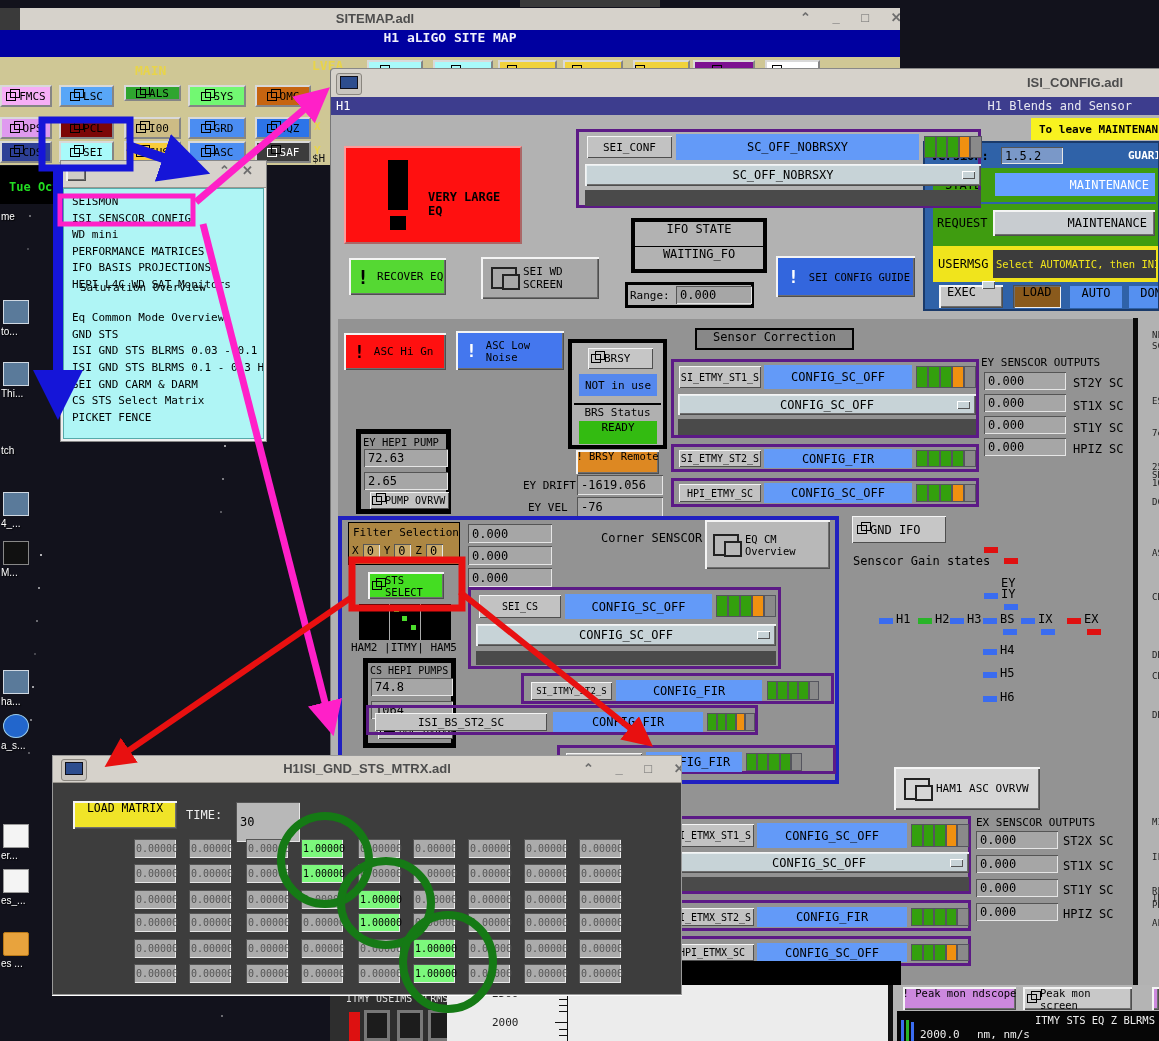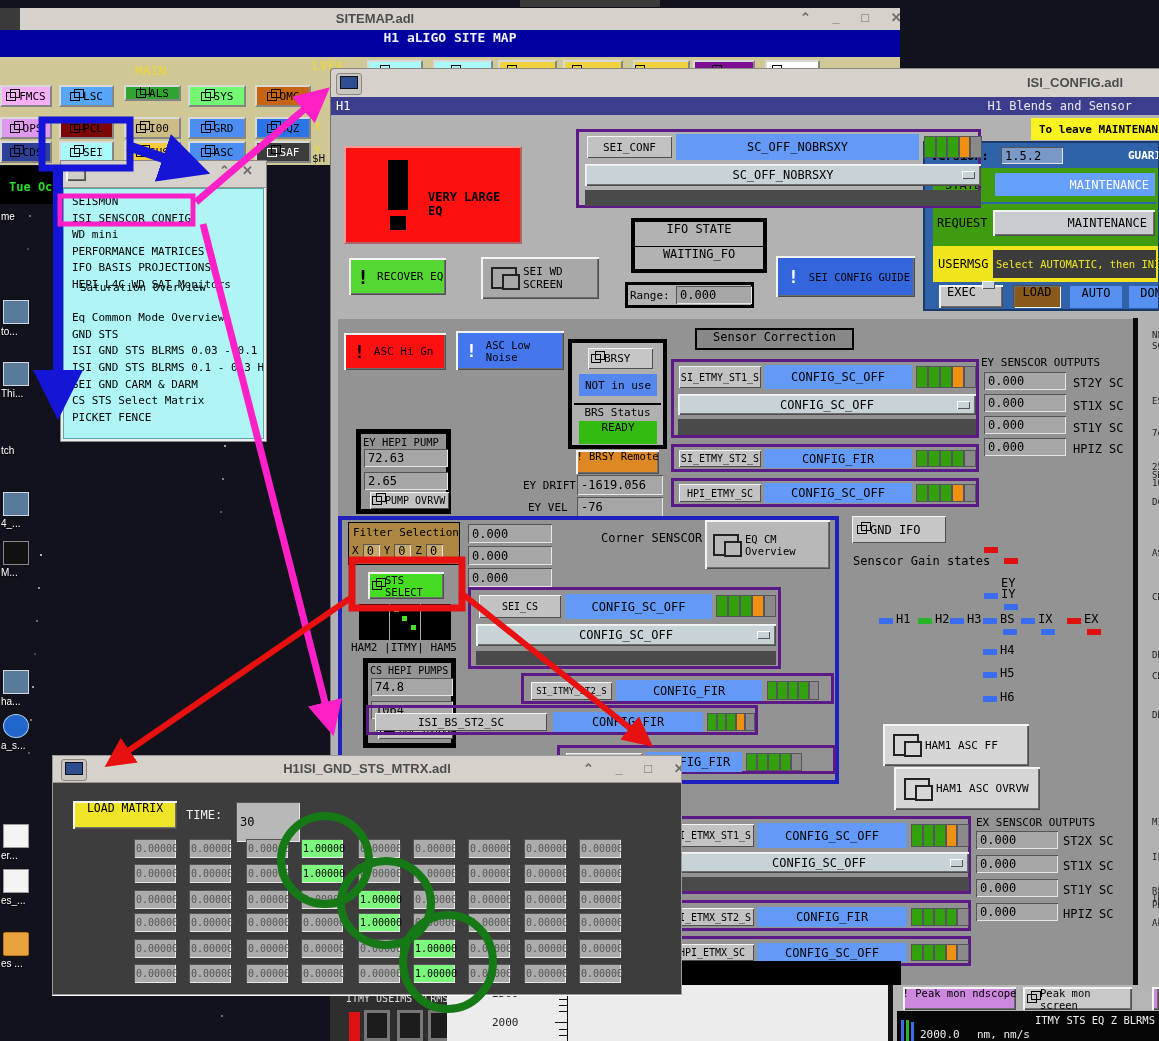--- a/index.html
+++ b/index.html
@@ -574,24 +574,20 @@
         <div class="abs mono" style="left: 753px; top: 543px; font-size: 12px;">EX</div>
         <div class="abs" style="left: 756px; top: 560px; width: 14px; height: 6px; background: rgb(224, 16, 16);"></div>
         <div class="abs" style="left: 652px; top: 580px; width: 14px; height: 6px; background: rgb(58, 108, 240);"></div>
         <div class="abs mono" style="left: 669px; top: 574px; font-size: 12px;">H4</div>
         <div class="abs" style="left: 652px; top: 603px; width: 14px; height: 6px; background: rgb(58, 108, 240);"></div>
         <div class="abs mono" style="left: 669px; top: 597px; font-size: 12px;">H5</div>
         <div class="abs" style="left: 652px; top: 627px; width: 14px; height: 6px; background: rgb(58, 108, 240);"></div>
         <div class="abs mono" style="left: 669px; top: 621px; font-size: 12px;">H6</div>
       </div>
 
-    <div class="abs raised cl" style="left:552px;top:655px;width:146px;height:42px;background:#d6d6d6;padding-left:10px;box-sizing:border-box">
-      <span class="bigicon" style="background:#d6d6d6"></span>
-      <span class="mono" style="font-size:11px">HAM1 ASC FF</span>
-    </div>
     <div class="abs raised cl" style="left:563px;top:698px;width:146px;height:43px;background:#d6d6d6;padding-left:10px;box-sizing:border-box">
       <span class="bigicon" style="background:#d6d6d6"></span>
       <span class="mono" style="font-size:11px">HAM1 ASC OVRVW</span>
     </div>
 
     <div class="abs pframe" style="left:330px;top:747px;width:310px;height:78px">
       <div class="abs cfgbtn" style="left:6px;top:5px;width:84px;height:23px">SI_ETMX_ST1_S</div>
       <div class="abs bluef" style="left:93px;top:4px;width:150px;height:25px">CONFIG_SC_OFF</div>
       <div class="abs ledwrap" style="left:247px;top:5px;width:58px;height:23px">
           <div class="led" style="background: rgb(51, 160, 13);"></div>

